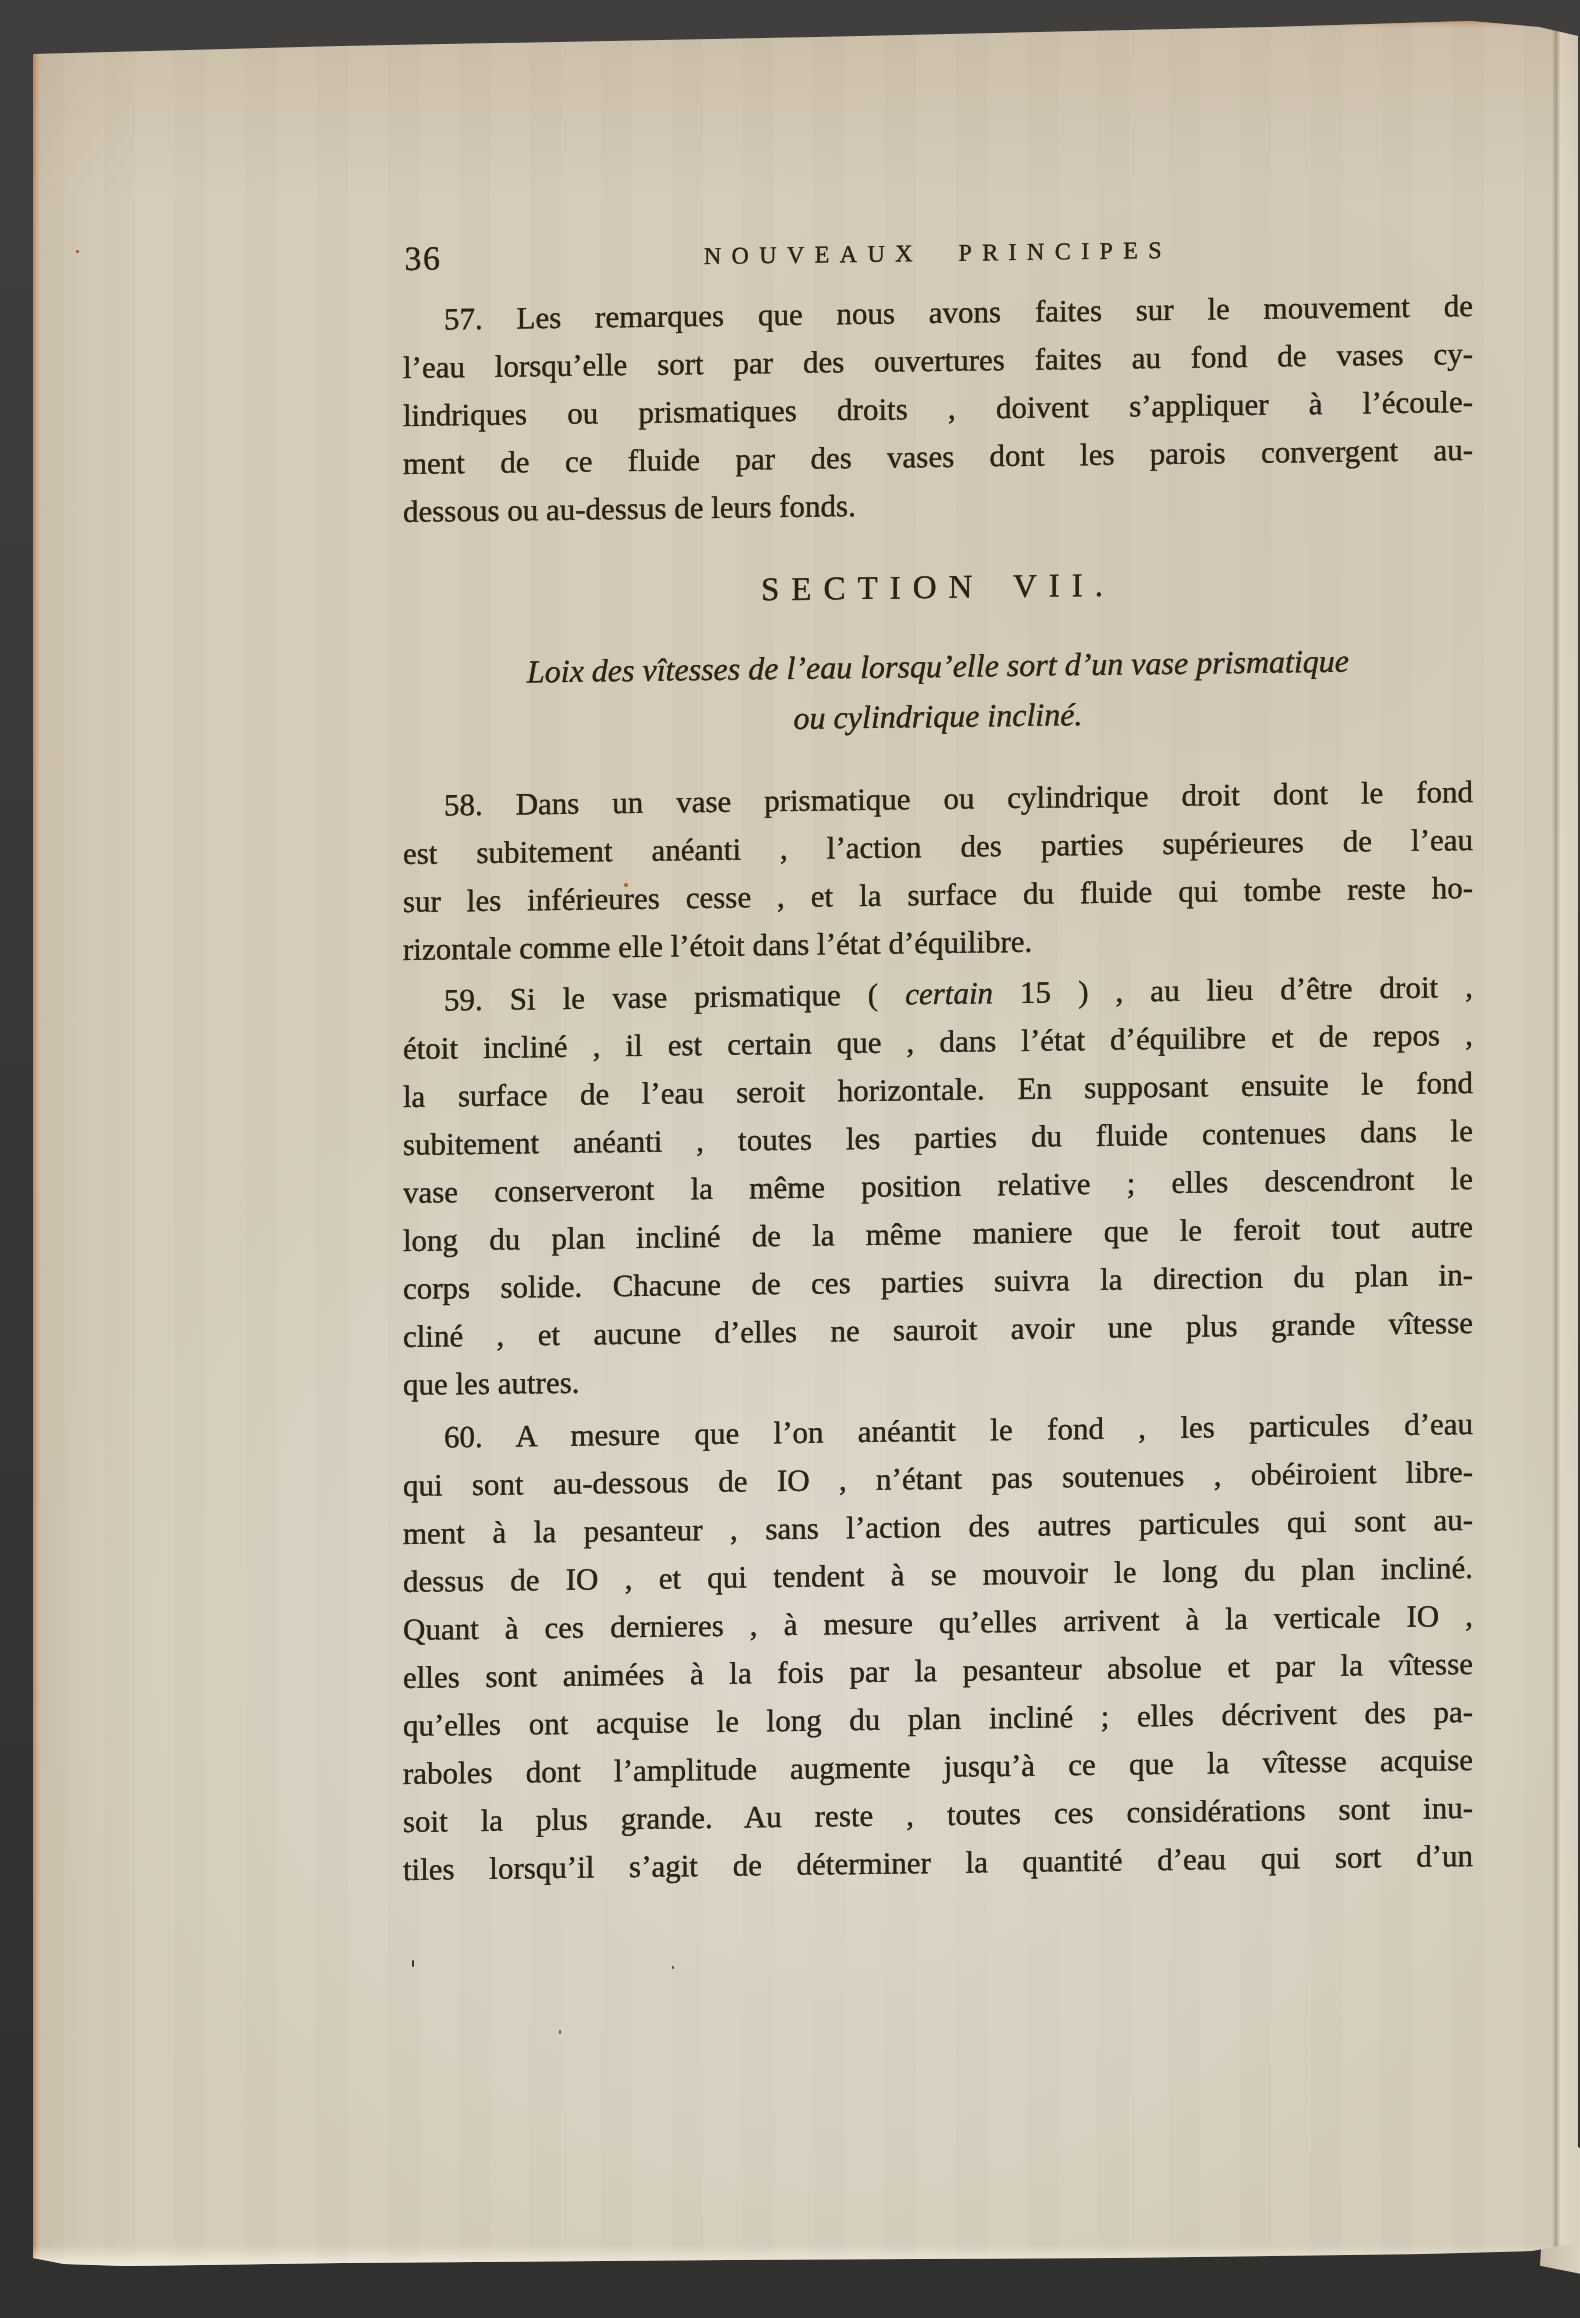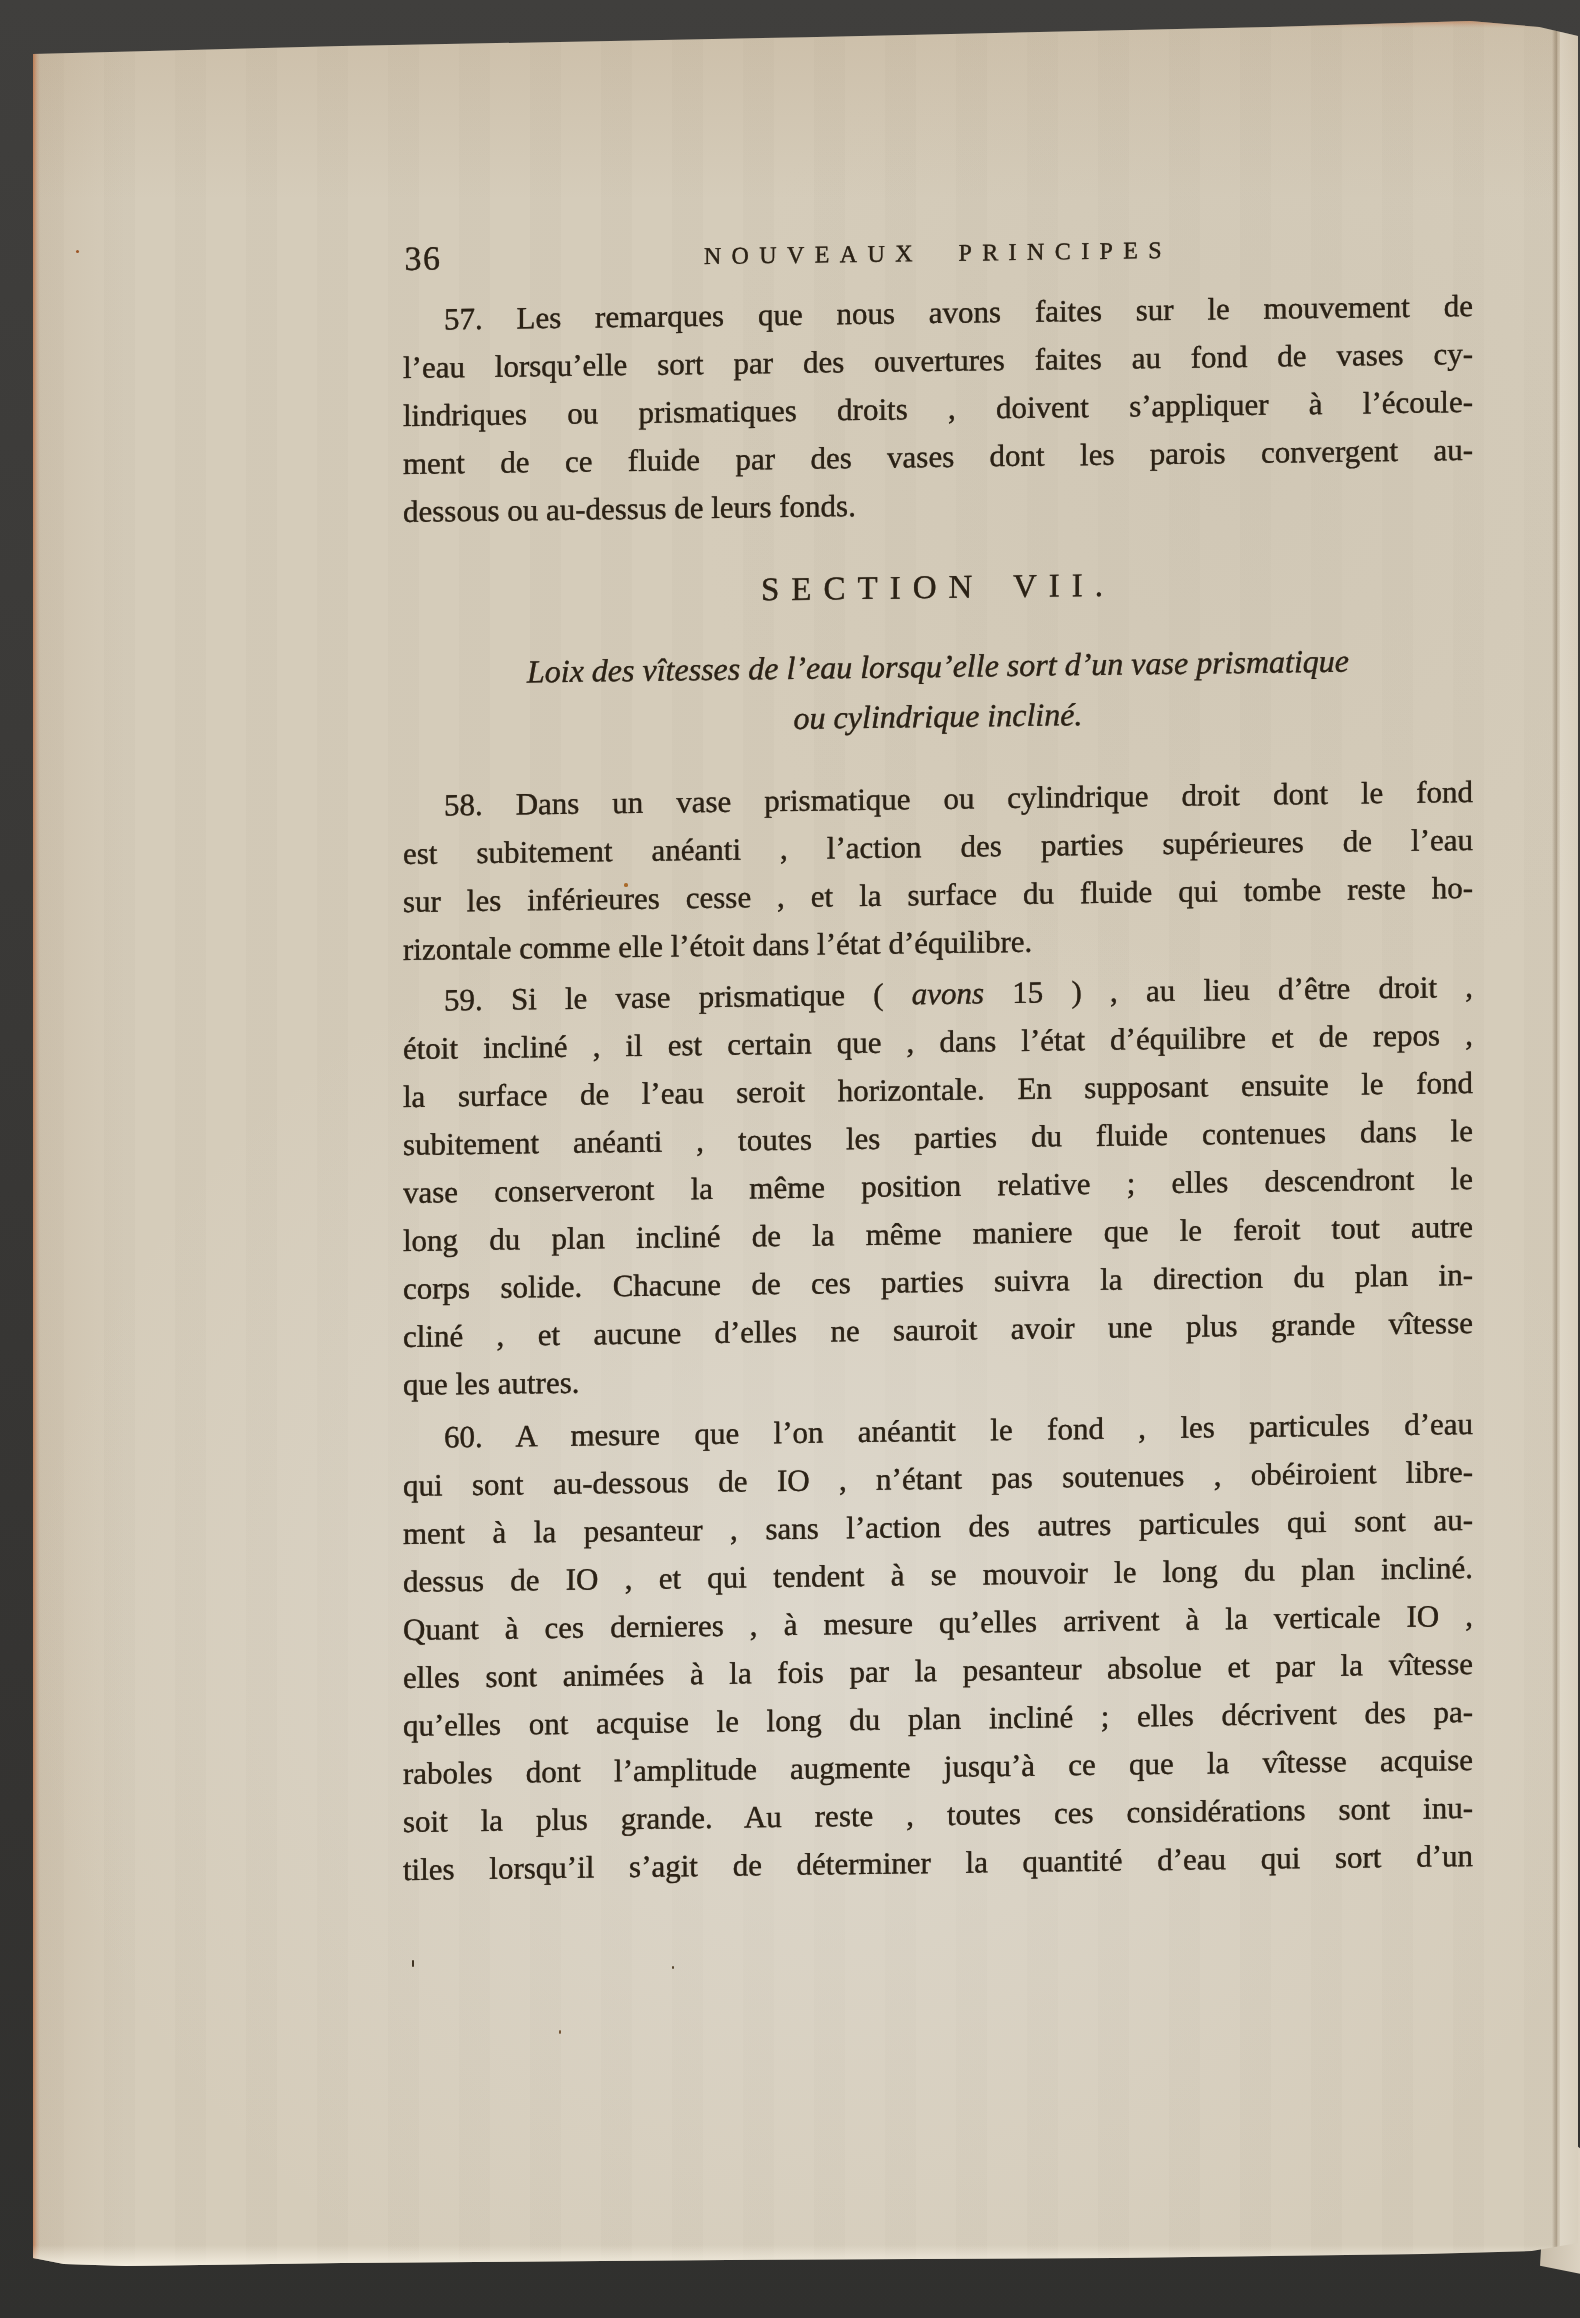--- a/index.html
+++ b/index.html
@@ -107,21 +107,21 @@
             <div class="line"><span>ment de ce fluide par des vases dont les parois convergent au-</span></div>
             <div class="line"><span>dessous ou au-dessus de leurs fonds.</span></div>
           </div>
           <div class="paragraph paragraph-58">
             <div class="line first"><span>58. Dans un vase prismatique ou cylindrique droit dont le fond</span></div>
             <div class="line"><span>est subitement anéanti , l’action des parties supérieures de l’eau</span></div>
             <div class="line"><span>sur les inférieures cesse , et la surface du fluide qui tombe reste ho-</span></div>
             <div class="line"><span>rizontale comme elle l’étoit dans l’état d’équilibre.</span></div>
           </div>
           <div class="paragraph paragraph-59">
-            <div class="line first"><span>59. Si le vase prismatique ( </span><i>avons</i><span> 15 ) , au lieu d’être droit ,</span></div>
+            <div class="line first"><span>59. Si le vase prismatique ( </span><i>certain</i><span> 15 ) , au lieu d’être droit ,</span></div>
             <div class="line"><span>étoit incliné , il est certain que , dans l’état d’équilibre et de repos ,</span></div>
             <div class="line"><span>la surface de l’eau seroit horizontale. En supposant ensuite le fond</span></div>
             <div class="line"><span>subitement anéanti , toutes les parties du fluide contenues dans le</span></div>
             <div class="line"><span>vase conserveront la même position relative ; elles descendront le</span></div>
             <div class="line"><span>long du plan incliné de la même maniere que le feroit tout autre</span></div>
             <div class="line"><span>corps solide. Chacune de ces parties suivra la direction du plan in-</span></div>
             <div class="line"><span>cliné , et aucune d’elles ne sauroit avoir une plus grande vîtesse</span></div>
             <div class="line"><span>que les autres.</span></div>
           </div>
           <div class="paragraph paragraph-60">

